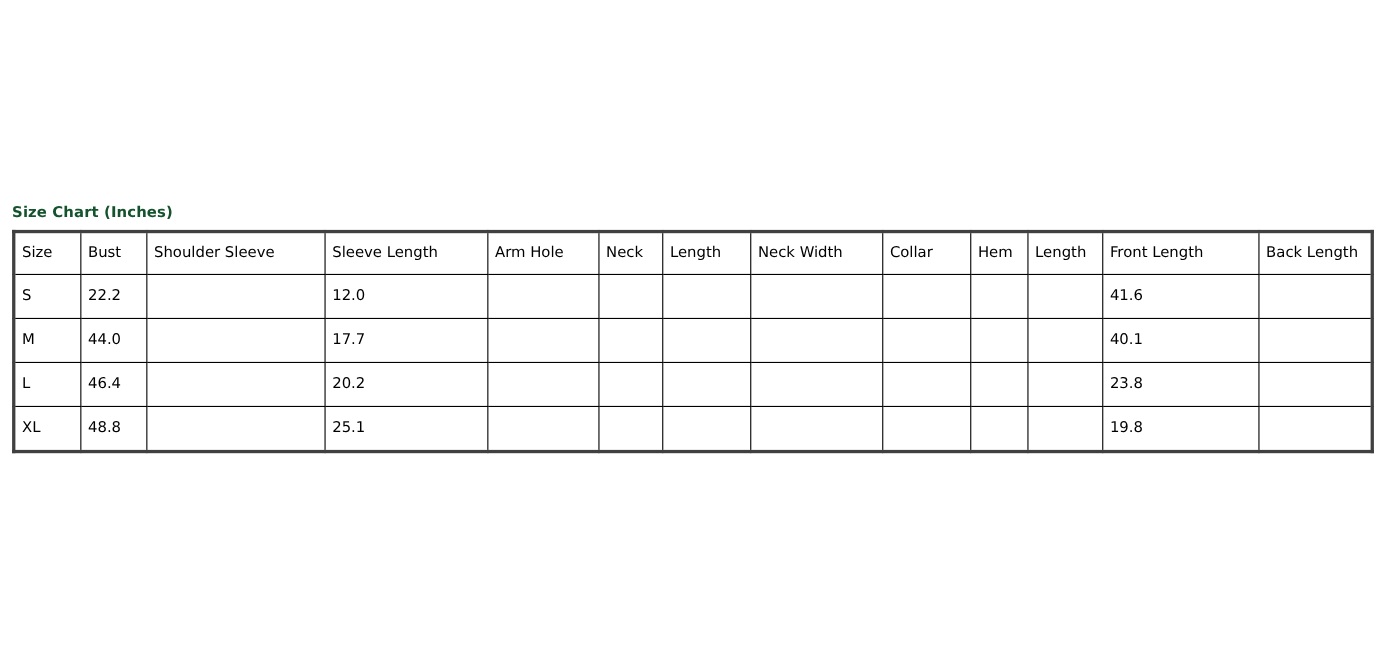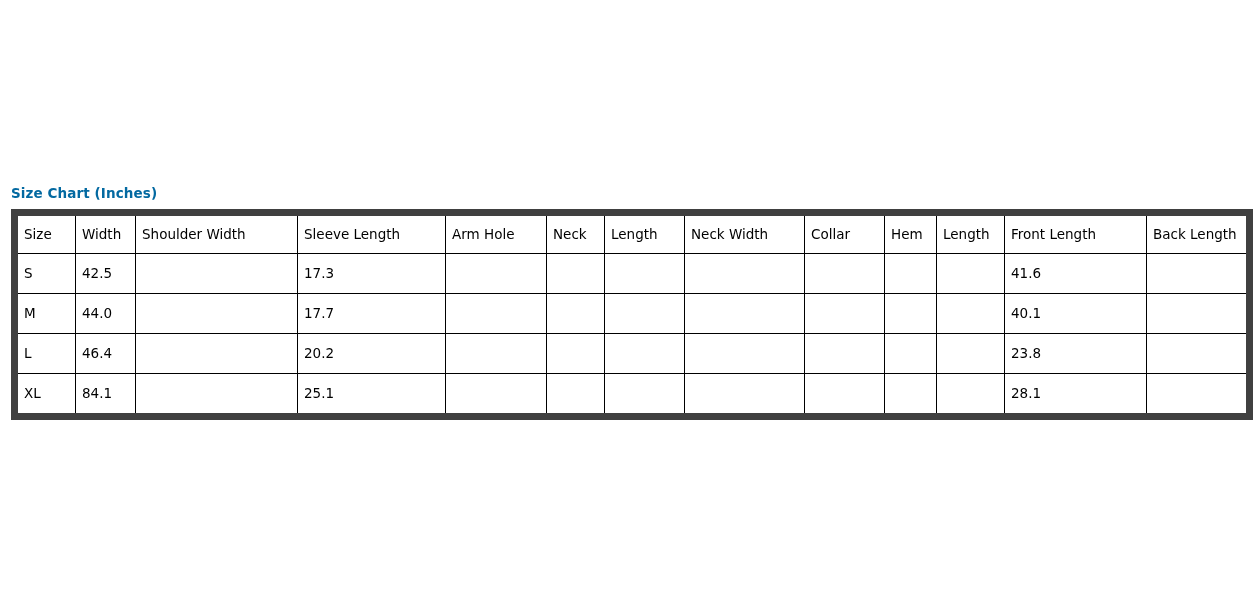--- a/index.html
+++ b/index.html
@@ -17,29 +17,29 @@
   }
   #size-chart-block {
     position: absolute;
     left: 11px;
     top: 185px;
     width: 1235px;
   }
   #chart-title {
     font-size: 13.5px;
     font-weight: bold;
-    color: #0369a1;
+    color: #14532d;
     margin: 0 0 8px 0;
     letter-spacing: 0.1px;
   }
   table.size-table {
     border-collapse: collapse;
     table-layout: fixed;
     width: 1235px;
-    border: 7px solid #404040;
+    border: 3px solid #404040;
   }
   table.size-table th,
   table.size-table td {
     border: 1px solid #000000;
     text-align: left;
     vertical-align: middle;
     font-size: 13.5px;
     font-weight: normal;
     padding: 0 0 0 6px;
     height: 39px;
@@ -85,40 +85,40 @@
         <col class="c7">
         <col class="c8">
         <col class="c9">
       <col class="c10">
         <col class="c11">
         <col class="c12">
     </colgroup>
     <thead>
       <tr>
         <th>Size</th>
-        <th>Width</th>
-        <th>Shoulder Width</th>
+        <th>Bust</th>
+        <th>Shoulder Sleeve</th>
         <th>Sleeve Length</th>
         <th>Arm Hole</th>
         <th>Neck</th>
         <th>Length</th>
         <th>Neck Width</th>
         <th>Collar</th>
         <th>Hem</th>
         <th>Length</th>
         <th>Front Length</th>
         <th>Back Length</th>
       </tr>
     </thead>
     <tbody>
       <tr>
         <td>S</td>
-        <td>42.5</td>
+        <td>22.2</td>
         <td></td>
-        <td>17.3</td>
+        <td>12.0</td>
         <td></td>
         <td></td>
         <td></td>
         <td></td>
         <td></td>
         <td></td>
         <td></td>
         <td>41.6</td>
         <td></td>
       </tr>
@@ -147,28 +147,28 @@
         <td></td>
         <td></td>
         <td></td>
         <td></td>
         <td></td>
         <td>23.8</td>
         <td></td>
       </tr>
       <tr>
         <td>XL</td>
-        <td>84.1</td>
+        <td>48.8</td>
         <td></td>
         <td>25.1</td>
         <td></td>
         <td></td>
         <td></td>
         <td></td>
         <td></td>
         <td></td>
         <td></td>
-        <td>28.1</td>
+        <td>19.8</td>
         <td></td>
       </tr>
     </tbody>
   </table>
 </div>
 
 </body></html>

